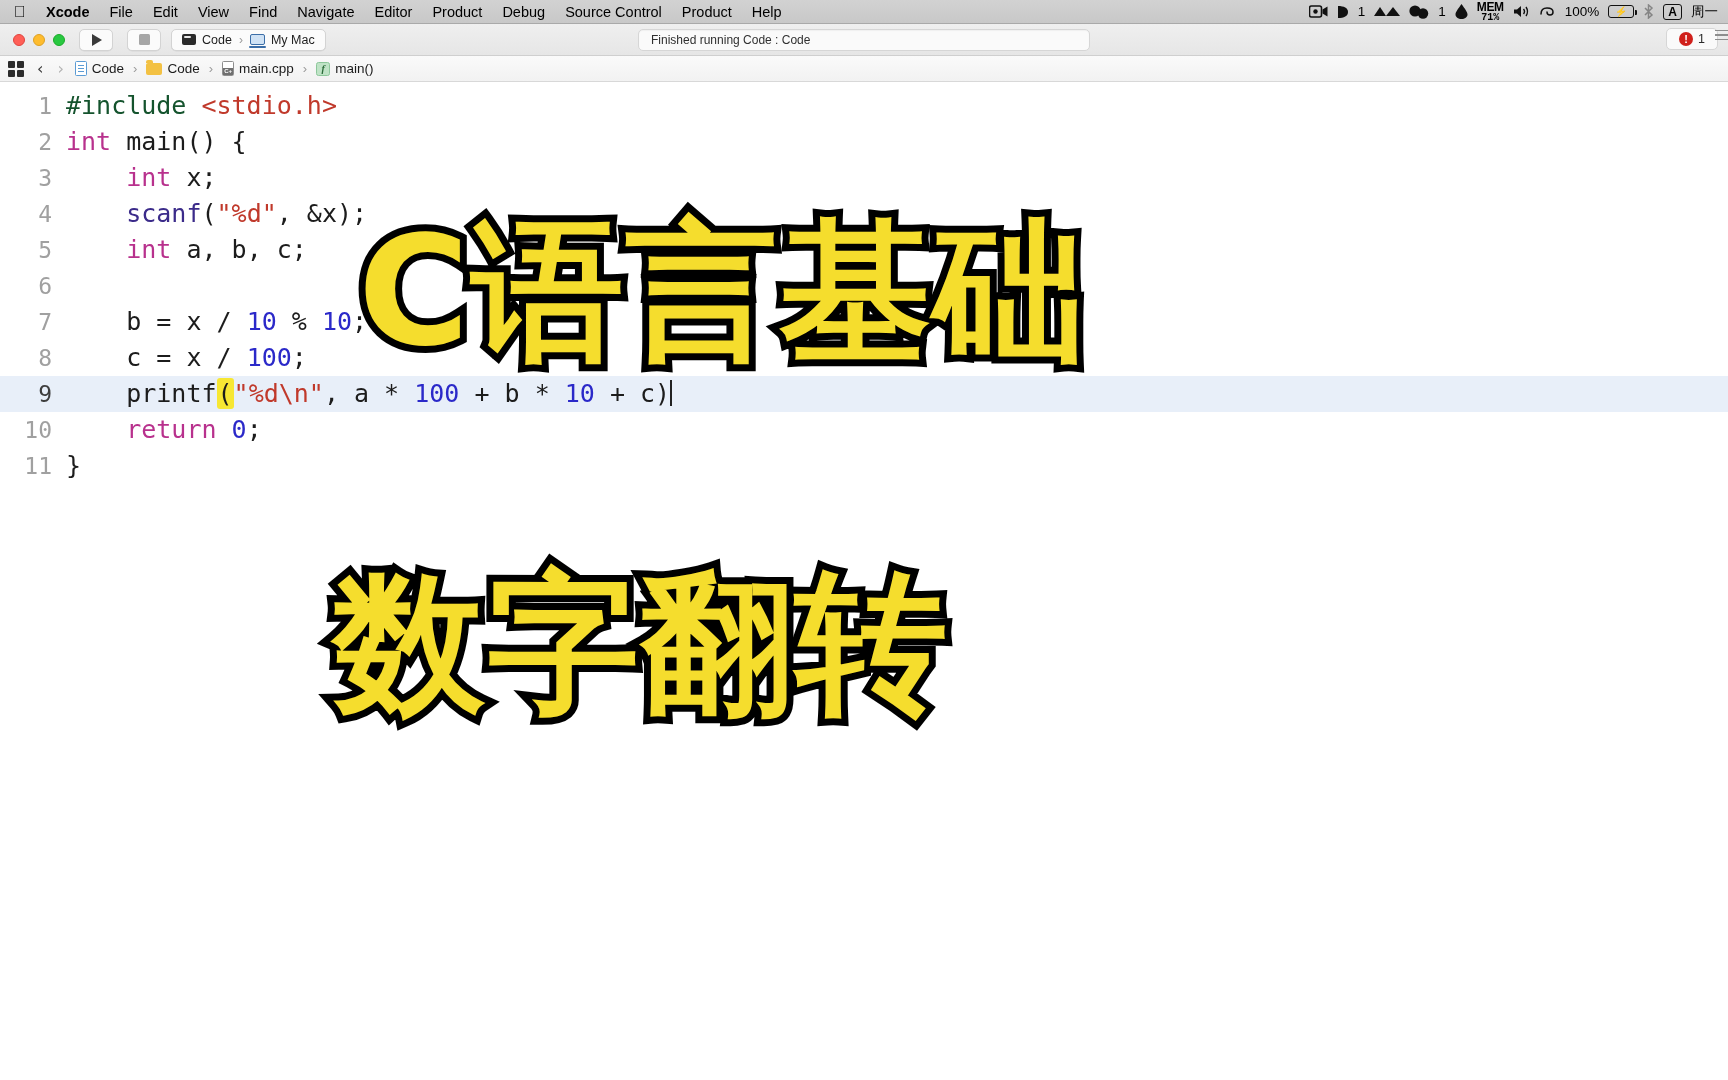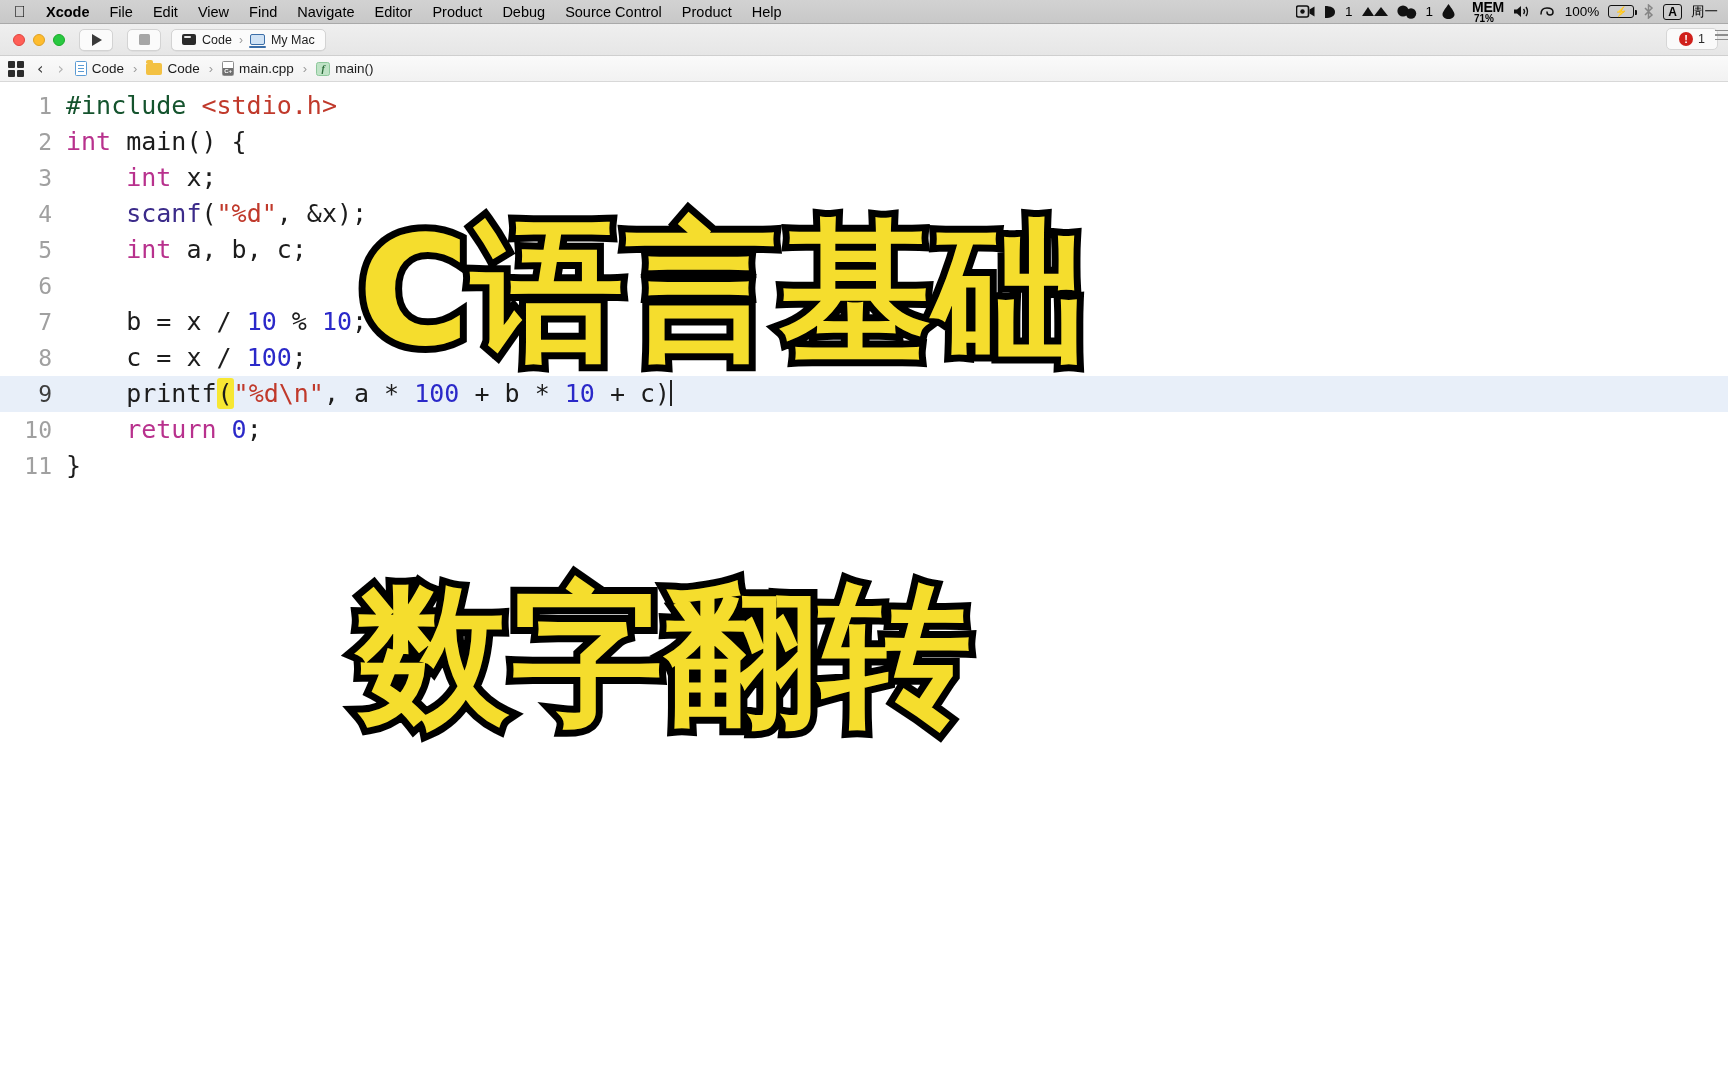--- a/index.html
+++ b/index.html
@@ -34,22 +34,22 @@
   .menubar-right {
     margin-left:auto; display:flex; align-items:center;
     gap:9px; padding-right:10px; font-size:13px;
   }
   .mb-icon { display:flex; align-items:center; line-height:1; }
   .mb-badge-text { font-size:13.5px; }
   .mem-stack {
     display:flex; flex-direction:column; align-items:center;
     line-height:1.0; font-weight:bold;
   }
-  .mem-stack .t { font-size:14px; letter-spacing:-0.3px;margin-left:8px; }
-  .mem-stack .b { font-size:10px; }
+  .mem-stack .t { font-size:12px; letter-spacing:-0.3px; }
+  .mem-stack .b { font-size:10px;font-family:Liberation Mono, monospace; }
   .battery-box {
     width:26px; height:13px; border:1.6px solid #111;
     border-radius:3px; position:relative;
     display:flex; align-items:center; justify-content:center;
   }
   .battery-box::after {
     content:""; position:absolute; right:-4px; top:3.5px;
     width:2.5px; height:5px; background:#111; border-radius:0 1px 1px 0;
   }
   .bolt { font-size:10px; line-height:1; }
@@ -258,22 +258,22 @@
     white-space:nowrap;
     z-index:25;
     -webkit-text-stroke:14px #000;
     paint-order:stroke fill;
   }
   .overlay-1 {
     left:358px; top:192px;
     font-size:152px; line-height:152px;
   }
   .overlay-2 {
-    left:333px; top:556px;
-    font-size:152px; line-height:152px;margin-left:24px;
+    left:333px; top:544px;
+    font-size:152px; line-height:152px;
   }
 </style>
 </head>
 <body>
 
 <div class="menubar">
   <div class="apple-logo"></div>
   <div class="menu-bar-items" style="display:flex;align-items:center;">
       <div class="menu-item bold">Xcode</div>
       <div class="menu-item">File</div>
@@ -368,20 +368,23 @@
     </div>
 
     <div class="scheme">
       <span class="ic-app"></span>
       <span>Code</span>
       <span class="sep">›</span>
       <span class="ic-mac"></span>
       <span>My Mac</span>
     </div>
 
+    <div class="status-field">
+      <span>Finished running Code : Code</span>
+    </div>
 
     <div class="issue-badge">
       <span class="err-dot">!</span>
       <span class="issue-count">1</span>
     </div>
 
     <div class="tb-right-lines">
       <i></i>
         <i></i>
         <i></i>

